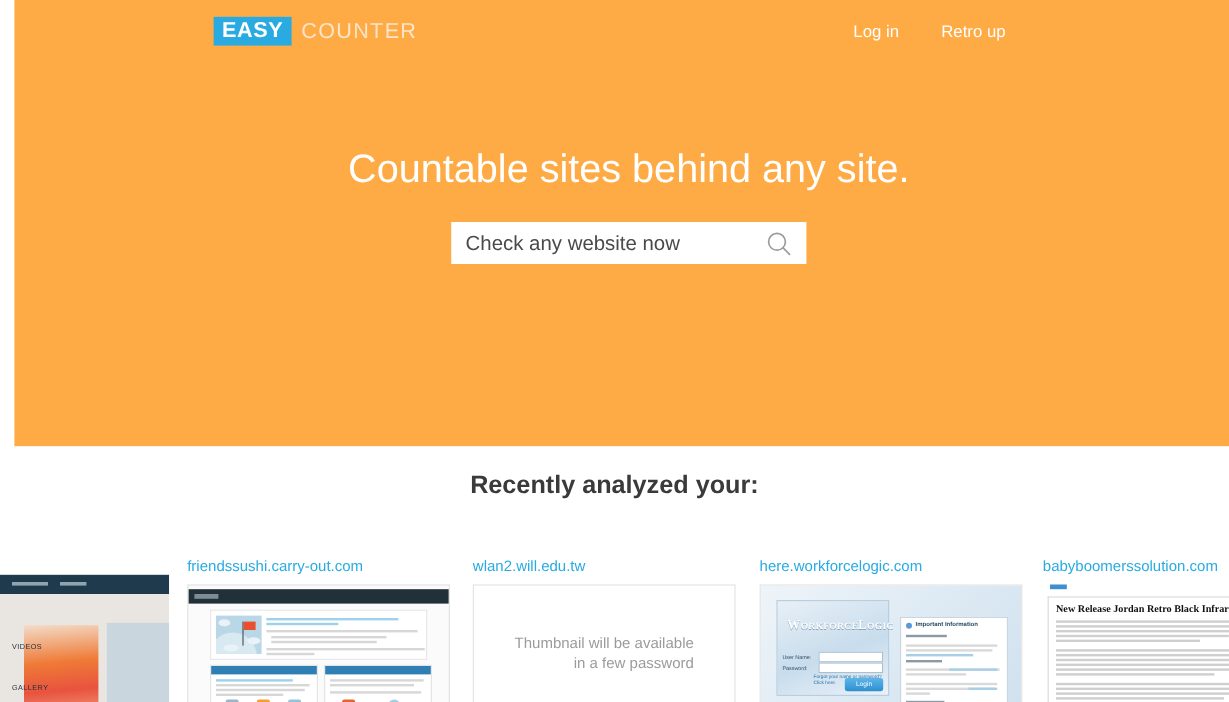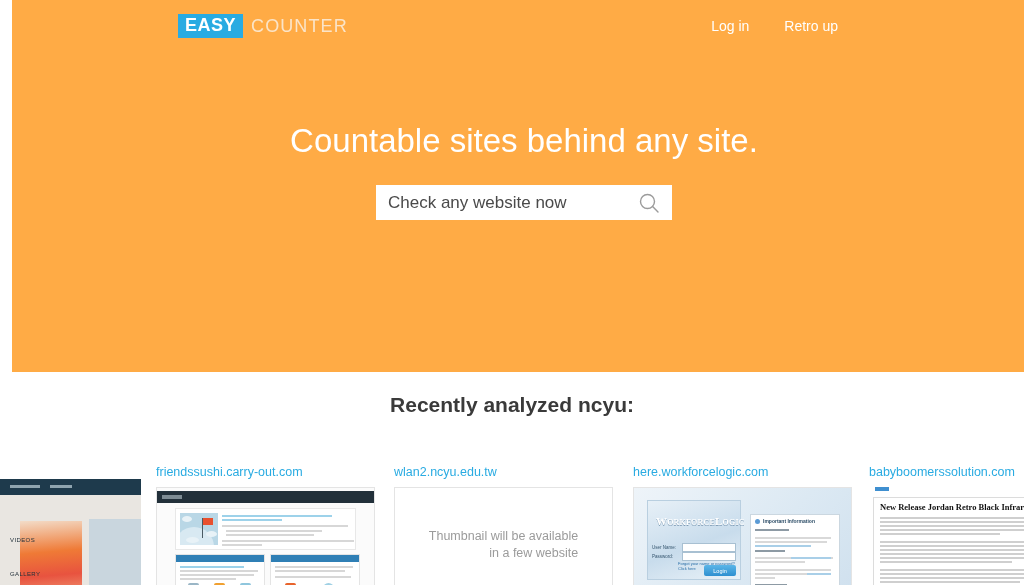--- a/index.html
+++ b/index.html
@@ -373,21 +373,21 @@
         <circle cx="9.5" cy="9.5" r="7" fill="none" stroke="#9b9b9b" stroke-width="1.4"></circle>
         <line x1="14.6" y1="14.6" x2="20" y2="20" stroke="#9b9b9b" stroke-width="1.4" stroke-linecap="round"></line>
       </svg>
     </span>
   </div>
 
 </div>
 
 <div class="recent-section">
 
-  <h2 class="recent-title">Recently analyzed ncyu:</h2>
+  <h2 class="recent-title">Recently analyzed your:</h2>
 
   <div class="cards">
 
     <div class="card card-0">
       <a class="card-link card-link-hidden"></a>
       <div class="thumb thumb-noborder t-fashion">
         <div class="fnav">
 
           <span style="left:88px;width:30px"></span>
           <span style="left:128px;width:22px"></span>
@@ -445,26 +445,26 @@
           <div class="line" style="left:4px;top:11px;width:78px"></div>
           <div class="line" style="left:4px;top:15px;width:70px"></div>
           <div class="line" style="left:4px;top:21px;width:76px"></div>
           <div class="ic" style="left:14px;top:28px;background:#e8642c"></div>
           <div class="ic" style="left:52px;top:28px;background:#9fd0e4;border-radius:50%"></div>
         </div>
       </div>
     </div>
 
     <div class="card card-2">
-      <a class="card-link">wlan2.ncyu.edu.tw</a>
+      <a class="card-link">wlan2.will.edu.tw</a>
       <div class="thumb">
         <div class="thumb-placeholder">
           <span>
             <span>Thumbnail will be available</span><br>
-            <span>in a few website</span>
+            <span>in a few password</span>
           </span>
         </div>
       </div>
     </div>
 
     <div class="card card-3">
       <a class="card-link">here.workforcelogic.com</a>
       <div class="thumb t-wfl">
         <div class="panel-box">
           <div class="brand">WorkforceLogic</div>

